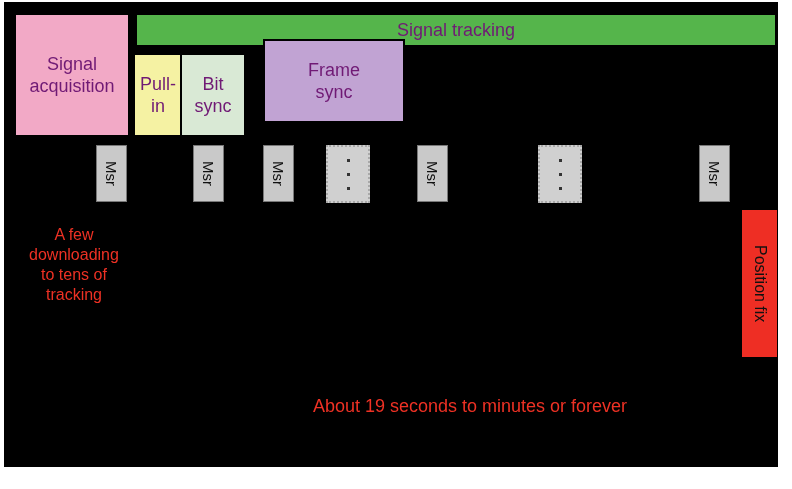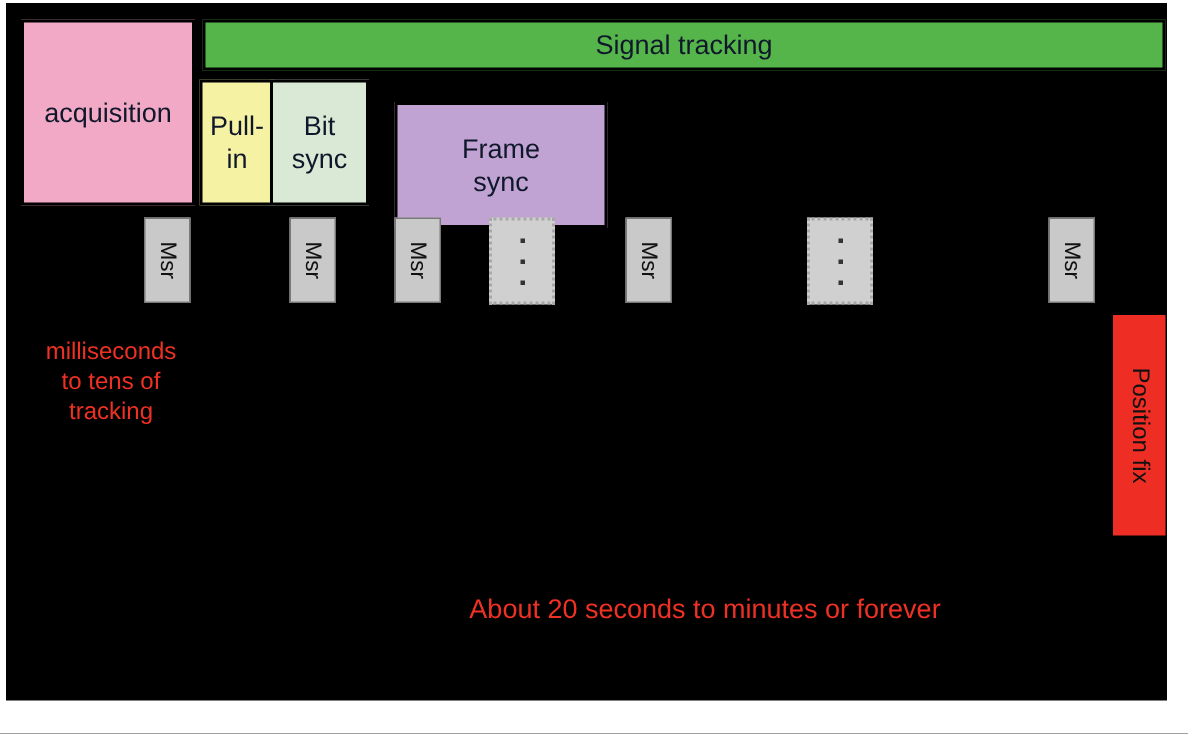--- a/index.html
+++ b/index.html
@@ -20,33 +20,33 @@
     overflow:hidden;
   }
   .panel{
     position:absolute;left:4px;top:2px;width:774px;height:465px;
     background:var(--panel);
   }
   .box{
     position:absolute;
     display:flex;align-items:center;justify-content:center;
     text-align:center;
-    color:#0f172a;
+    color:#701a75;
     border:2px solid #000;
     box-sizing:border-box;
     line-height:22px;
     font-size:18px;
   }
   .lines{display:block;}
   .lines span{display:block;}
   .acq{left:14px;top:13px;width:116px;height:124px;background:var(--signal-acquisition);}
   .trackbar{left:135px;top:13px;width:642px;height:34px;background:var(--signal-tracking);}
   .pullin{left:133px;top:53px;width:50px;height:84px;background:var(--pull-in);text-align:center;}
   .bitsync{left:180px;top:53px;width:66px;height:84px;background:var(--bit-sync);}
-  .framesync{left:263px;top:68px;width:142px;height:84px;background:var(--frame-sync);}
+  .framesync{left:263px;top:39px;width:142px;height:84px;background:var(--frame-sync);}
   .msr{
     position:absolute;top:145px;width:31px;height:57px;
     background:var(--measurement);
     border:1px solid #787878;box-sizing:border-box;
     display:flex;align-items:center;justify-content:center;
     writing-mode:vertical-rl;
     font-size:15px;color:#111;
   }
   .msr1{left:96px;} .msr2{left:193px;} .msr3{left:263px;} .msr4{left:417px;} .msr5{left:699px;}
   .dotsbox{
@@ -81,20 +81,21 @@
   }
 </style>
 </head>
 <body>
 
 <div class="page">
   <div class="panel"></div>
 
   <div class="box acq">
     <span class="lines">
+      <span>Signal</span>
       <span>acquisition</span>
     </span>
   </div>
 
   <div class="box trackbar">
     <span>Signal tracking</span>
   </div>
 
   <div class="box pullin">
     <span class="lines">
@@ -144,20 +145,21 @@
     <span class="dot"></span>
   </div>
 
 
   <div class="posfix">
     <span>Position fix</span>
   </div>
 
   <div class="note note-left">
     <span class="lines">
-      <span>milliseconds</span>
+      <span>A few</span>
+      <span>downloading</span>
       <span>to tens of</span>
       <span>tracking</span>
     </span>
   </div>
 
-  <div class="note note-bottom">About 20 seconds to minutes or forever</div>
+  <div class="note note-bottom">About 19 seconds to minutes or forever</div>
 </div>
 
 </body></html>

